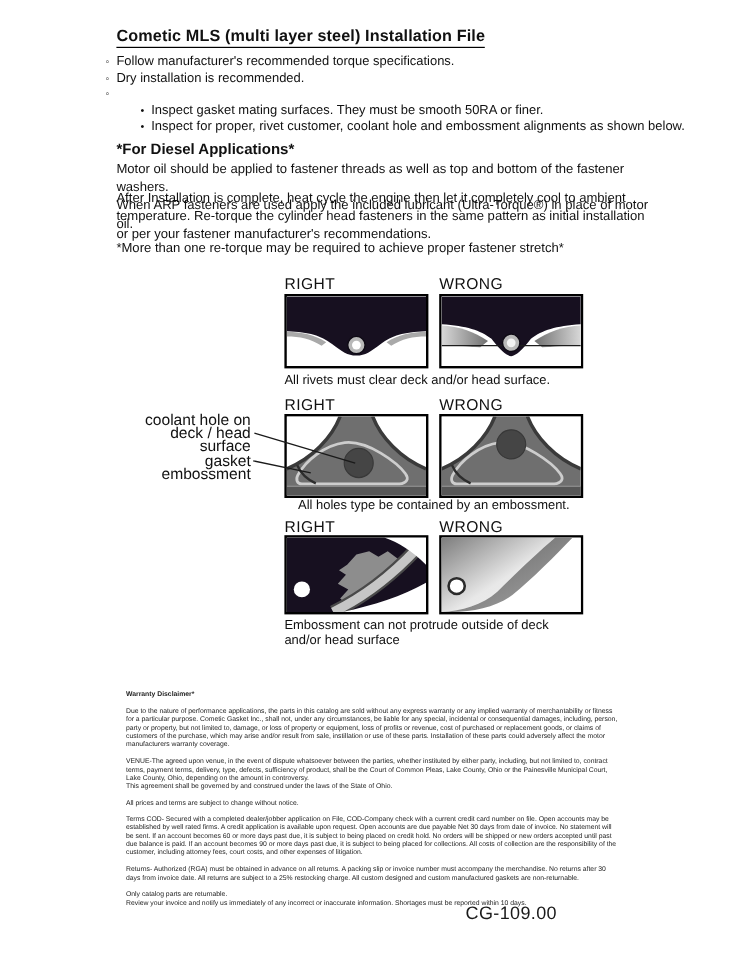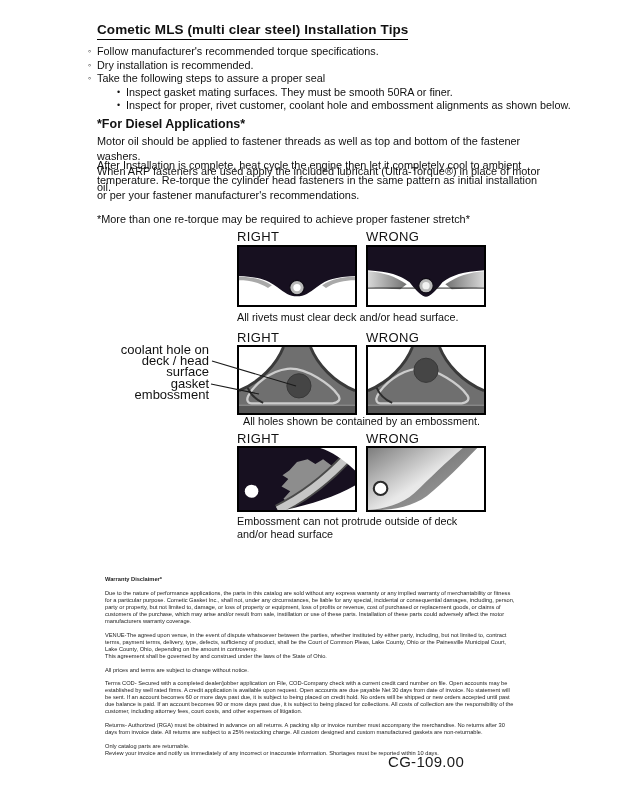--- a/index.html
+++ b/index.html
@@ -28,52 +28,51 @@
   .callout{font-size:13px;line-height:11px;text-align:right;width:112px;color:#111;}
   
   #disclaimer{left:105px;top:576px;width:412px;font-size:5.7px;line-height:7px;color:#1c1c1c;}
   #disclaimer .dh{font-weight:bold;margin:0 0 7px 0;}
   #disclaimer p{margin:0 0 6.8px 0;}
   #page-number{left:388px;top:753px;font-size:15px;letter-spacing:.3px;color:#1a1a1a;}
 </style>
 </head>
 <body>
 
-<div class="abs" id="title">Cometic MLS (multi clear steel) Installation Tips</div>
+<div class="abs" id="title">Cometic MLS (multi layer steel) Installation File</div>
 
 <div class="abs bullets">
   <div class="brow">
       <span class="mk">◦</span>
       <span>Follow manufacturer's recommended torque specifications.</span>
     </div>
   <div class="brow">
       <span class="mk">◦</span>
       <span>Dry installation is recommended.</span>
     </div>
   <div class="brow">
       <span class="mk">◦</span>
-      <span>Take the following steps to assure a proper seal</span>
     </div>
   <div class="brow sub">
       <span class="mk">•</span>
       <span>Inspect gasket mating surfaces.  They must be smooth 50RA or finer.</span>
     </div>
   <div class="brow sub">
       <span class="mk">•</span>
       <span>Inspect for proper, rivet customer, coolant hole and embossment alignments as shown below.</span>
     </div>
 </div>
 
 <div class="abs" id="diesel-heading">*For Diesel Applications*</div>
 <div class="abs bodyp pre" style="top:134px">Motor oil should be applied to fastener threads as well as top and bottom of the fastener washers.
 When ARP fasteners are used apply the included lubricant (Ultra-Torque®) in place of motor oil.</div>
 <div class="abs bodyp pre" style="top:158px">After Installation is complete, heat cycle the engine then let it completely cool to ambient
 temperature. Re-torque the cylinder head fasteners in the same pattern as initial installation
 or per your fastener manufacturer's recommendations.</div>
-<div class="abs bodyp pre" style="top:212px">*More than one re-torque may be required to achieve proper fastener stretch*</div>
+<div class="abs bodyp pre" style="top:200px">*More than one re-torque may be required to achieve proper fastener stretch*</div>
 
 <div class="abs fig-label" style="left:237px;top:229px">RIGHT</div>
 <div class="abs fig-label" style="left:366px;top:229px">WRONG</div>
 
 <div class="abs fig-box" style="left:237px;top:245px">
   <svg width="116" height="58" viewBox="0 0 120 60" preserveAspectRatio="none">
     <rect width="120" height="60" fill="#ffffff"></rect>
     <path d="M0,0 H120 V30 C100,31 91,33.5 81,41 C72,47.5 68,51 60,51 C52,51 48,47.5 39,41 C29,33.5 20,31 0,30 Z" fill="#171020"></path>
     <path d="M0,30.5 C13,31 24,33 34,39.5 L30,42.5 C21,36.5 11,34.5 0,34.5 Z" fill="#a9a9a9"></path>
     <path d="M120,30.5 C107,31 96,33 86,39.5 L90,42.5 C99,36.5 109,34.5 120,34.5 Z" fill="#a9a9a9"></path>
@@ -137,21 +136,21 @@
     <path d="M0,0 H46 C39,18 22,36 0,45 Z" fill="#ffffff"></path>
     <path d="M46,0 C39,18 22,36 0,45" stroke="#3a3a3a" stroke-width="3" fill="none"></path>
     <path d="M74,0 H120 V45 C98,36 81,18 74,0 Z" fill="#ffffff"></path>
     <path d="M74,0 C81,18 98,36 120,45" stroke="#3a3a3a" stroke-width="3" fill="none"></path>
     <path d="M13,58 C9,58 7.5,54.5 9.5,50.5 C16,38 33,24.5 50,22.5 C59,21.5 70,25 81,31.5 C91,37.5 99,44.5 102.5,49.5 C105.5,53.5 103.5,57.5 97,58 Z" fill="none" stroke="#cdcdcd" stroke-width="2.4"></path>
     <path d="M9,42 C12,49 17,54 25,57.5" stroke="#2d2d2d" stroke-width="2" fill="none"></path>
     <circle cx="60" cy="24" r="12.5" fill="#454545" stroke="#383838" stroke-width="1"></circle>
   </svg>
 </div>
 
-<div class="abs caption" style="left:237px;top:415px;width:249px;text-align:center">All holes shown be contained by an embossment.</div>
+<div class="abs caption" style="left:237px;top:415px;width:249px;text-align:center">All holes type be contained by an embossment.</div>
 
 <div class="abs fig-label" style="left:237px;top:431px">RIGHT</div>
 <div class="abs fig-label" style="left:366px;top:431px">WRONG</div>
 
 <div class="abs fig-box" style="left:237px;top:446px">
   <svg width="116" height="62" viewBox="0 0 120 66" preserveAspectRatio="none">
     <rect width="120" height="66" fill="#171020"></rect>
     <path d="M52,24 L60,15 L71,12 L79,17 L87,12 L96,19 L104,13 C90,30 72,48 54,61 L46,54 L53,46 L44,41 L51,33 L45,29 Z" fill="#8d8d8d"></path>
     <path d="M112,10 C92,32 68,52 40,66" stroke="#4a4a4a" stroke-width="12" fill="none"></path>
     <path d="M112,10 C92,32 68,52 40,66" stroke="#c6c6c6" stroke-width="8" fill="none"></path>

